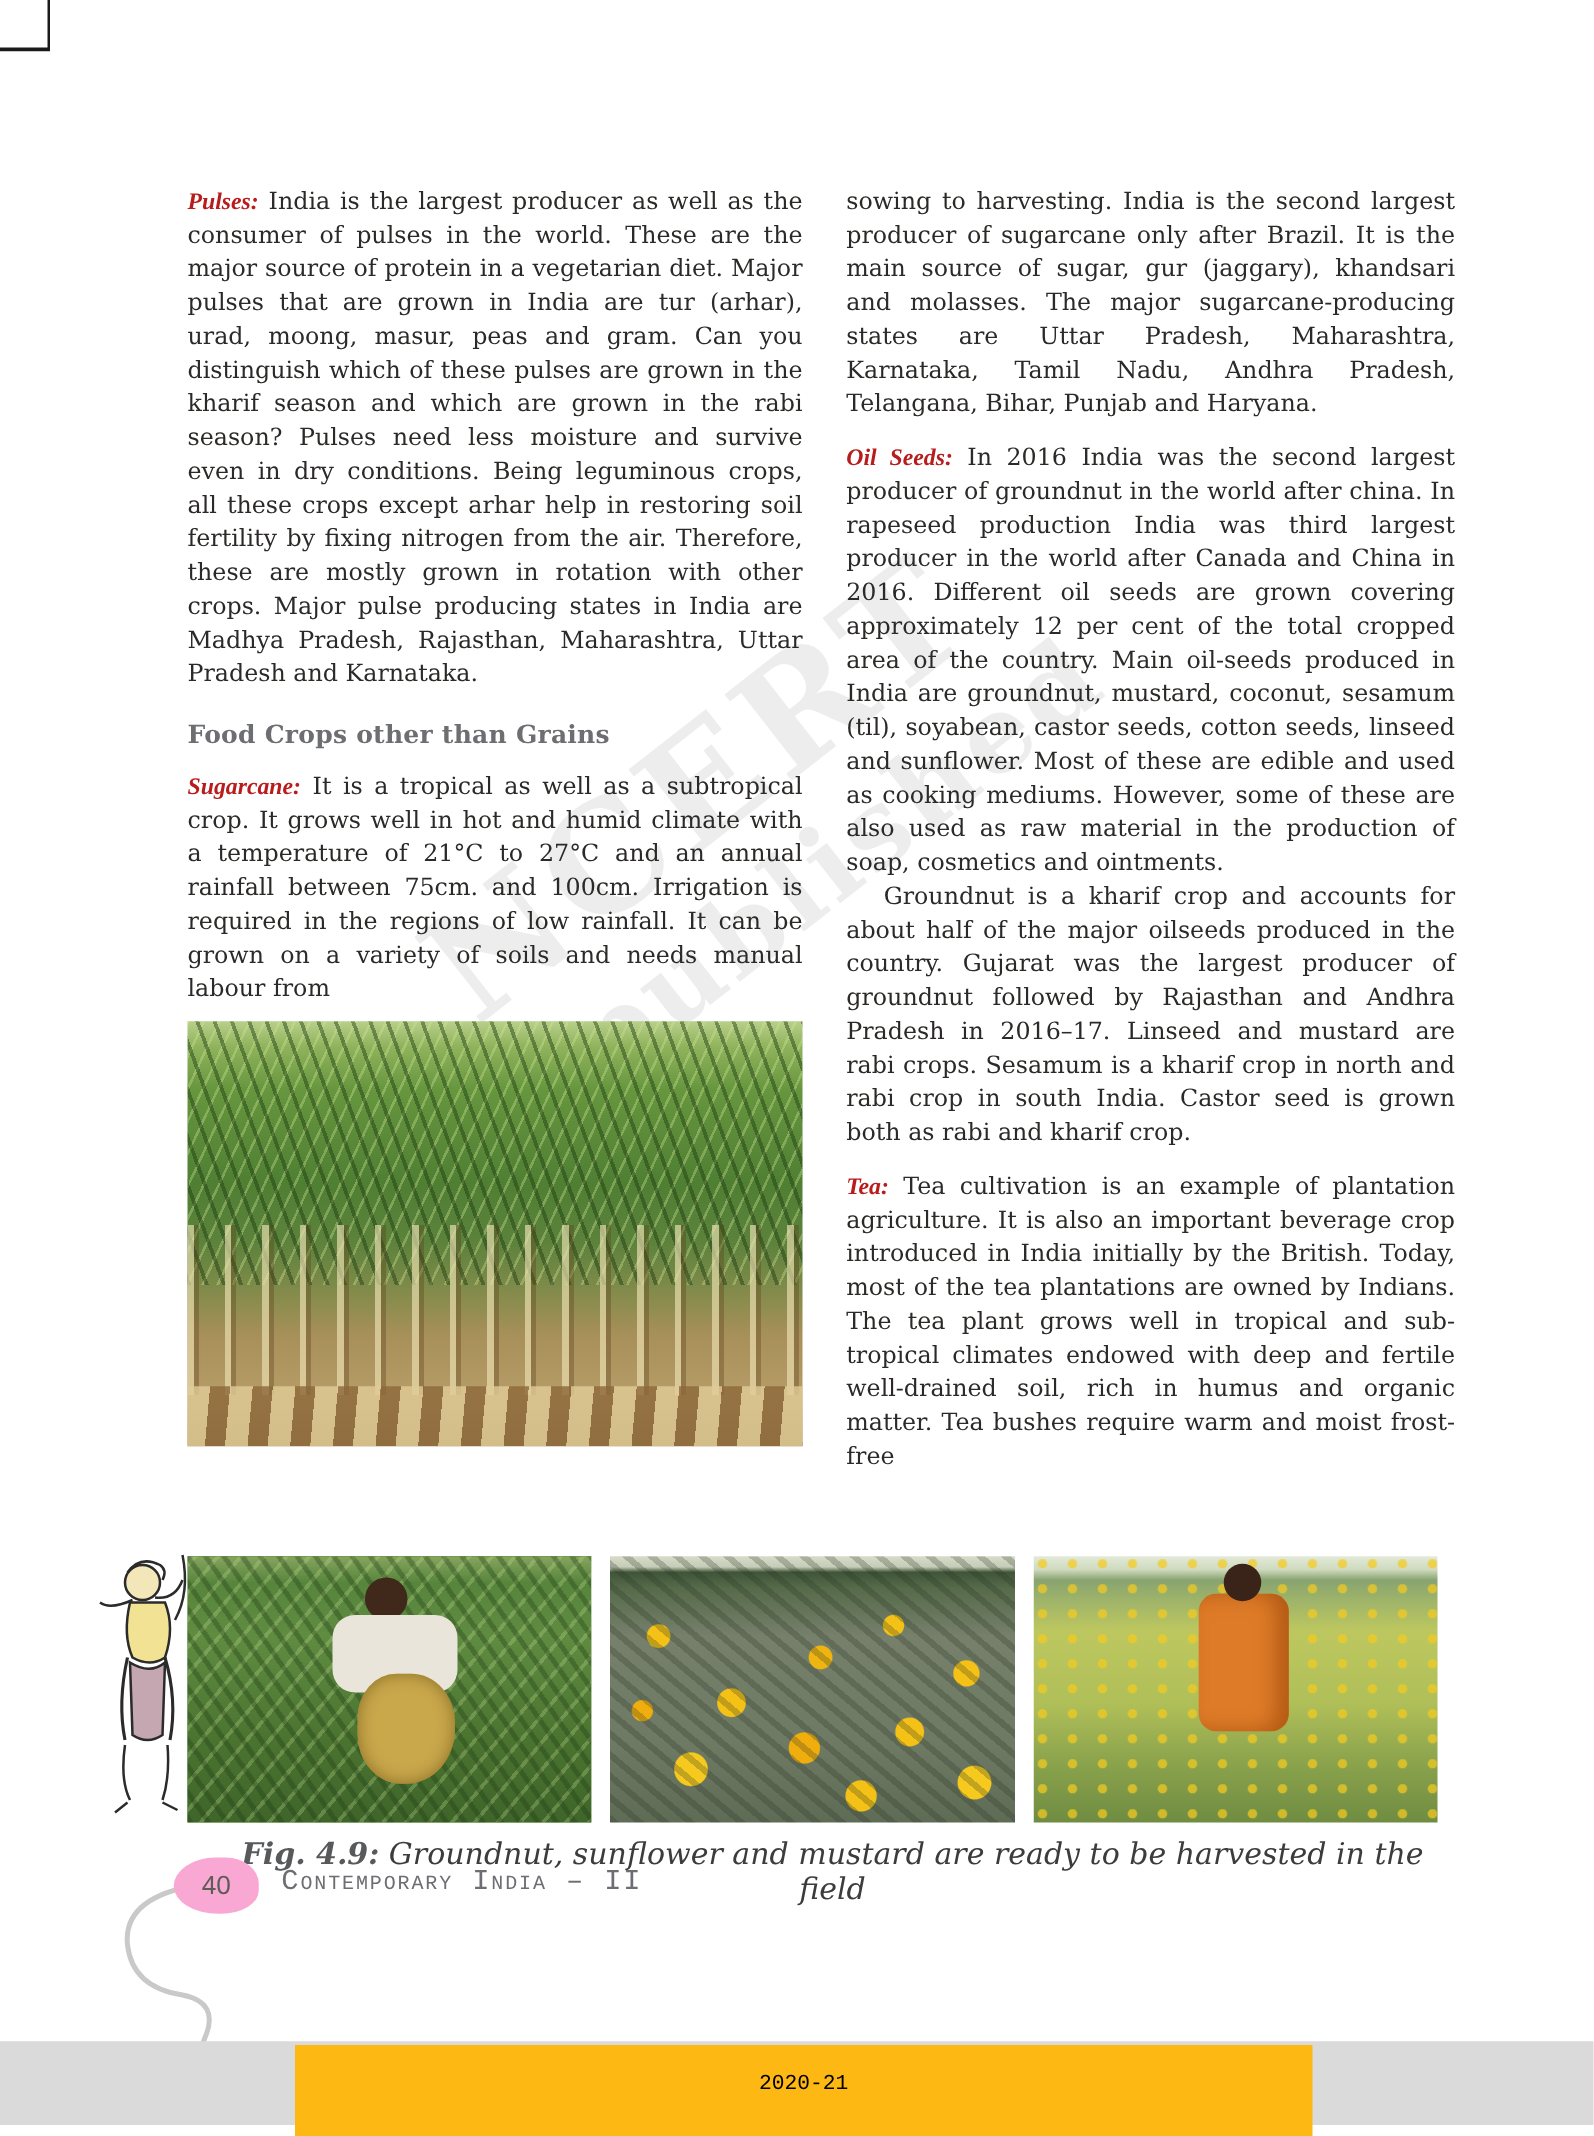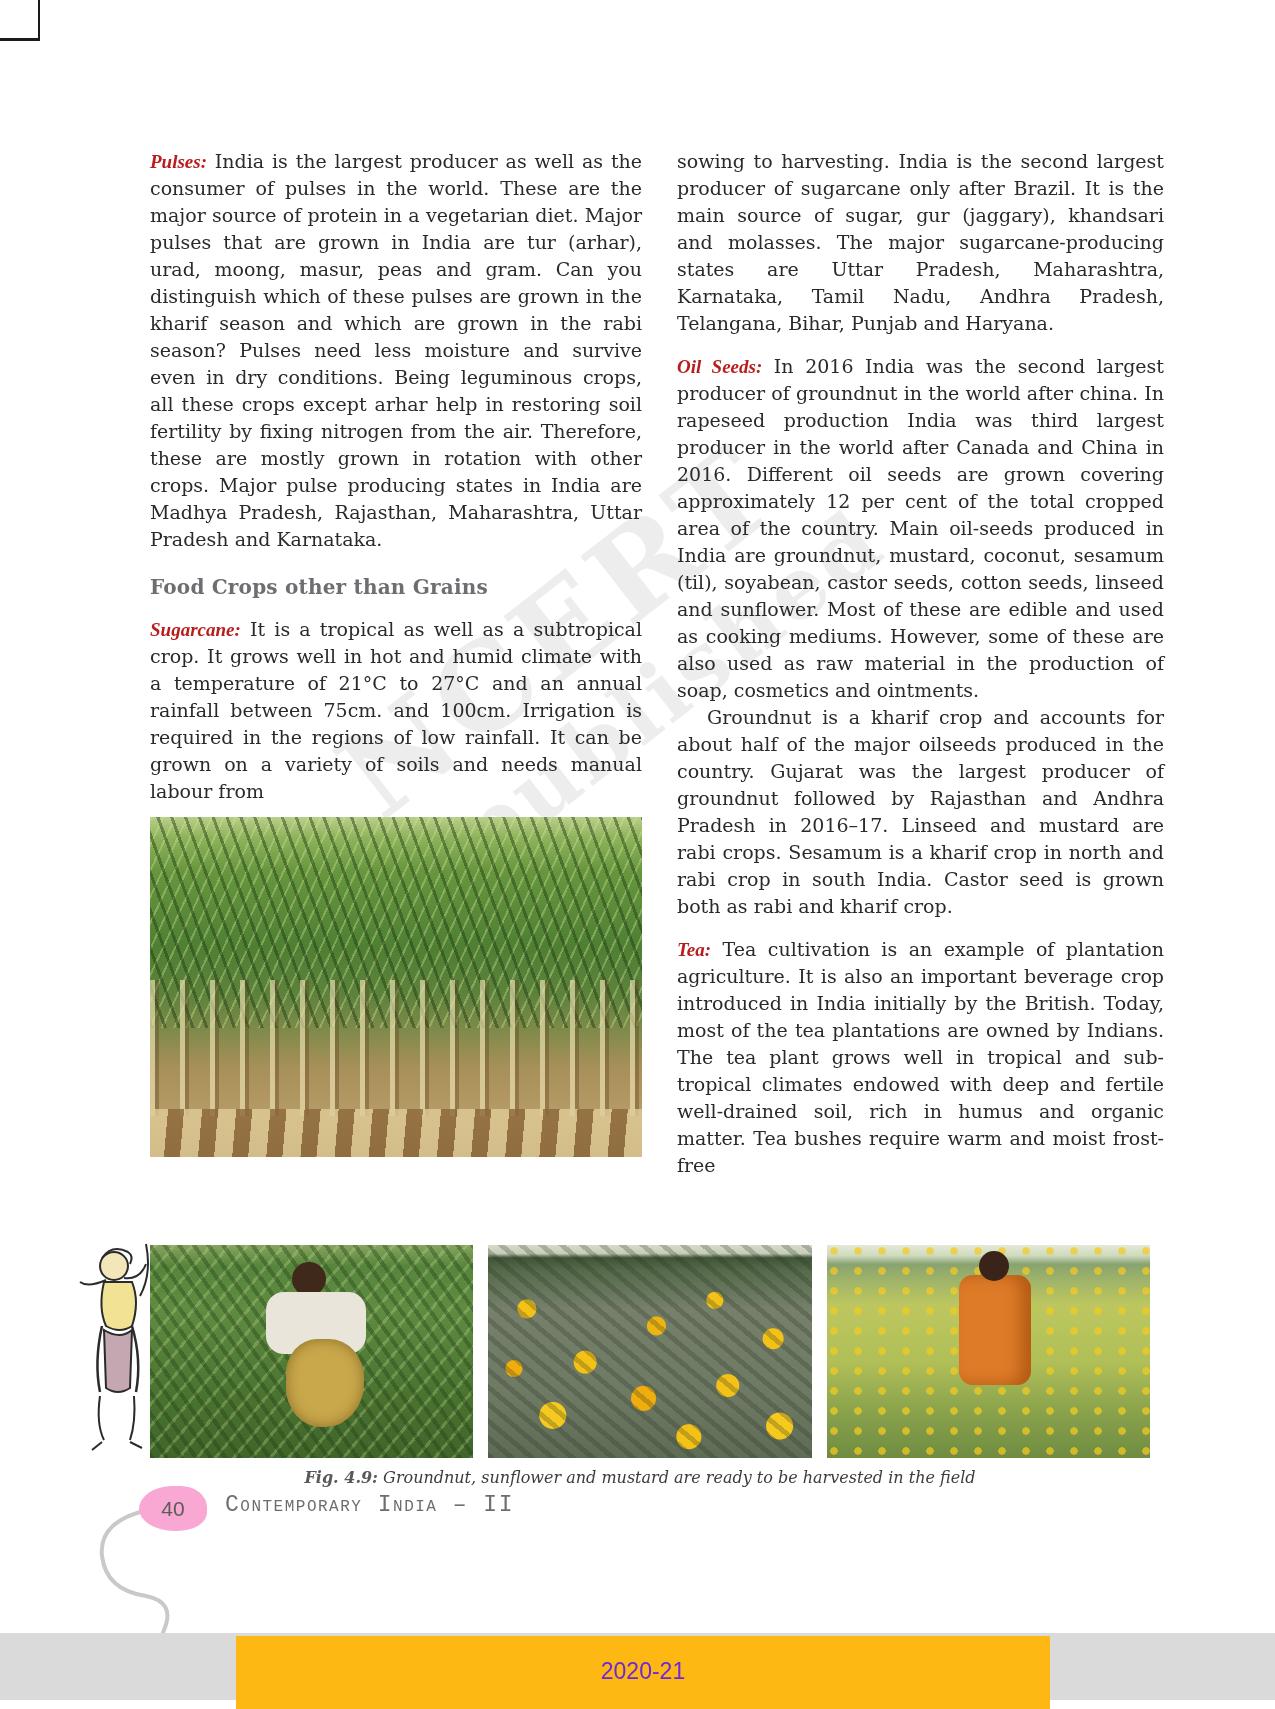--- a/index.html
+++ b/index.html
@@ -90,40 +90,40 @@
   .photo-mustard{
     background:linear-gradient(180deg,#e3ead9 0%,#cfdabe 5%,#88a370 9%,#9db36a 16%,#bdc75f 28%,#b0bf58 55%,#87a04b 80%,#6f8c41 100%);
   }
   .photo-mustard .mu-bloom{position:absolute;inset:0;
     background-image:radial-gradient(circle at 7px 6px,rgba(244,203,32,0.9) 0 3.5px,rgba(0,0,0,0) 4px);
     background-size:24px 20px;opacity:0.8;}
   .mu-shirt{position:absolute;left:41%;top:14%;width:72px;height:110px;border-radius:14px;background:#dd7b28;
     box-shadow:inset -10px 0 16px #b35a14;}
   .mu-head{position:absolute;left:47%;top:3%;width:30px;height:30px;border-radius:50%;background:#3a241a;}
 
-  .fig49-caption{position:absolute;left:140px;top:1468px;width:1000px;font-size:16px;}
+  .fig49-caption{position:absolute;left:166px;top:1468px;width:1000px;font-size:24px;}
 
   
   .page-badge{
     position:absolute;left:139px;top:1486px;width:68px;height:45px;background:#f9a8d4;
     border-radius:58% 46% 52% 62%/60% 55% 48% 58%;
     display:flex;align-items:center;justify-content:center;
     font-family:"Liberation Sans",sans-serif;font-size:21px;color:#5d5d55;
   }
   .book-title{
     position:absolute;left:225px;top:1492px;
     font-family:Liberation Mono, monospace;font-variant:small-caps;
     font-size:23px;color:#6d6e71;letter-spacing:1.5px;
   }
   .band-gray{position:absolute;left:0;top:1633px;width:1275px;height:67px;background:#dadada;}
   .band-yellow{
     position:absolute;left:236px;top:1636px;width:814px;height:73px;background:#fdb813;
     display:flex;align-items:flex-start;justify-content:center;
   }
-  .band-year{font-family:Liberation Sans, sans-serif;font-size:23px;color:#6d28d9;margin-top:22px;}
+  .band-year{font-family:Liberation Mono, monospace;font-size:17px;color:#000000;margin-top:22px;}
 
   
   .sketch{position:absolute;left:62px;top:1238px;}
 </style>
 </head>
 <body>
 
 <div class="cropmark-v"></div>
 <div class="cropmark-h"></div>
 

